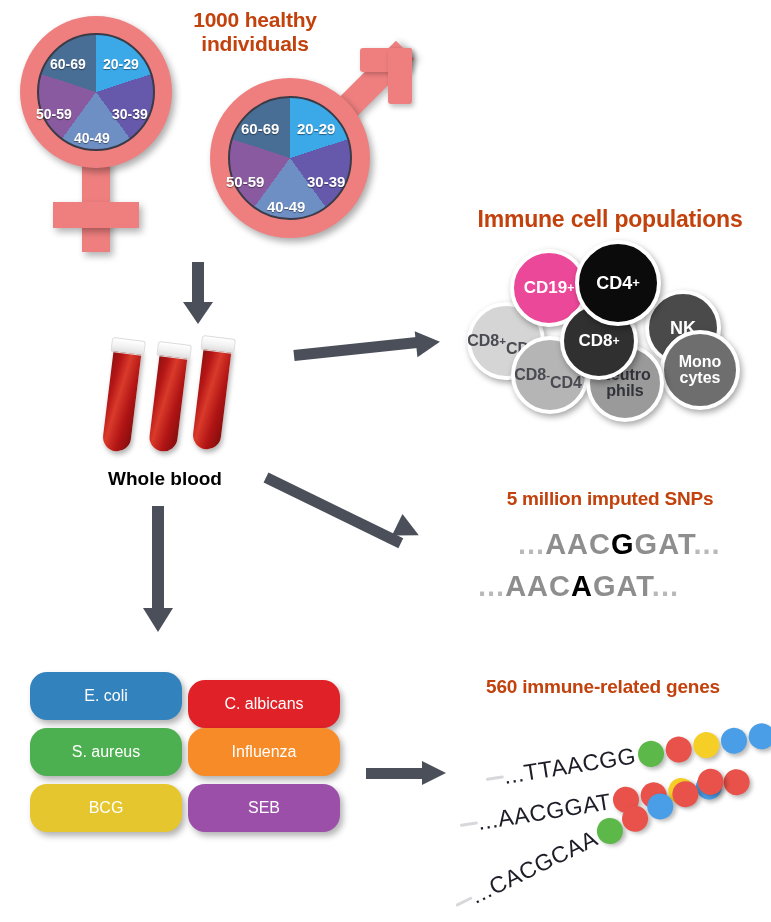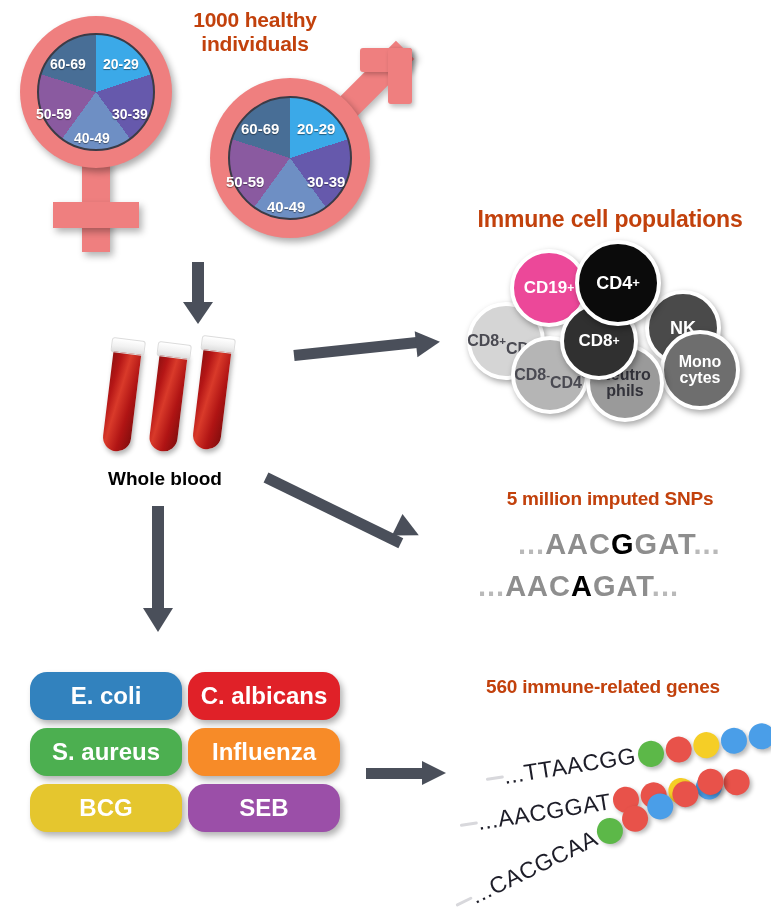--- a/index.html
+++ b/index.html
@@ -52,21 +52,21 @@
 
   
   .snp-row{position:absolute;font-family:"Liberation Sans","DejaVu Sans",sans-serif;
            font-size:29px;font-weight:bold;white-space:nowrap;letter-spacing:1px;}
   .snp-dim{color:#b9b9b9;}
   .snp-mid{color:#8e8e8e;}
   .snp-hi{color:#000000;}
 
   
   .stim{position:absolute;border-radius:17px;display:flex;align-items:center;
-        justify-content:center;color:#fff;font-weight:bold;font-size:24px;
+        justify-content:center;color:#fff;font-weight:normal;font-size:16px;
         box-shadow:3px 4px 6px rgba(0,0,0,.30);text-align:center;}
 
   
   .strand{position:absolute;transform-origin:0 50%;white-space:nowrap;
           display:flex;align-items:center;}
   .strand-text{font-size:23px;color:#1d1d28;letter-spacing:0.5px;
                font-family:"Liberation Sans","DejaVu Sans",sans-serif;}
   .strand-tail{height:3px;background:#d8d8dc;border-radius:2px;}
   .bead{width:26px;height:26px;border-radius:50%;margin-left:2px;
         box-shadow:2px 3px 4px rgba(0,0,0,.28);flex:0 0 auto;}
@@ -183,21 +183,21 @@
     <div class="snp-row" style="left:0;top:0;margin-left:40px;">
       <span class="snp-dim">...</span><span class="snp-mid">AAC</span><span class="snp-hi">G</span><span class="snp-mid">GAT</span><span class="snp-dim">...</span>
     </div>
     <div class="snp-row" style="left:0;top:42px;">
       <span class="snp-dim">...</span><span class="snp-mid">AAC</span><span class="snp-hi">A</span><span class="snp-mid">GAT</span><span class="snp-dim">...</span>
     </div>
   </div>
 
   <div class="abs" style="left:30px;top:672px;width:320px;height:226px;">
     <div class="stim" style="left:0;top:0;width:152px;height:48px;background:#3282BE;">E. coli</div>
-    <div class="stim" style="left:158px;top:0;width:152px;height:48px;background:#E02128;">C. albicans</div>
+    <div class="stim" style="left:158px;top:8px;width:152px;height:48px;background:#E02128;">C. albicans</div>
     <div class="stim" style="left:0;top:56px;width:152px;height:48px;background:#4CAF50;">S. aureus</div>
     <div class="stim" style="left:158px;top:56px;width:152px;height:48px;background:#F78B28;">Influenza</div>
     <div class="stim" style="left:0;top:112px;width:152px;height:48px;background:#E5C62E;">BCG</div>
     <div class="stim" style="left:158px;top:112px;width:152px;height:48px;background:#9B4FA8;">SEB</div>
   </div>
 
   <div class="abs" style="left:366px;top:758px;width:96px;height:32px;">
     <div class="arrowline" style="left:0;top:10px;width:58px;height:11px;"></div>
     <div class="arrowhead" style="left:56px;top:3px;border-top:12px solid transparent;
                 border-bottom:12px solid transparent;border-left:24px solid #4a4f5a;"></div>

